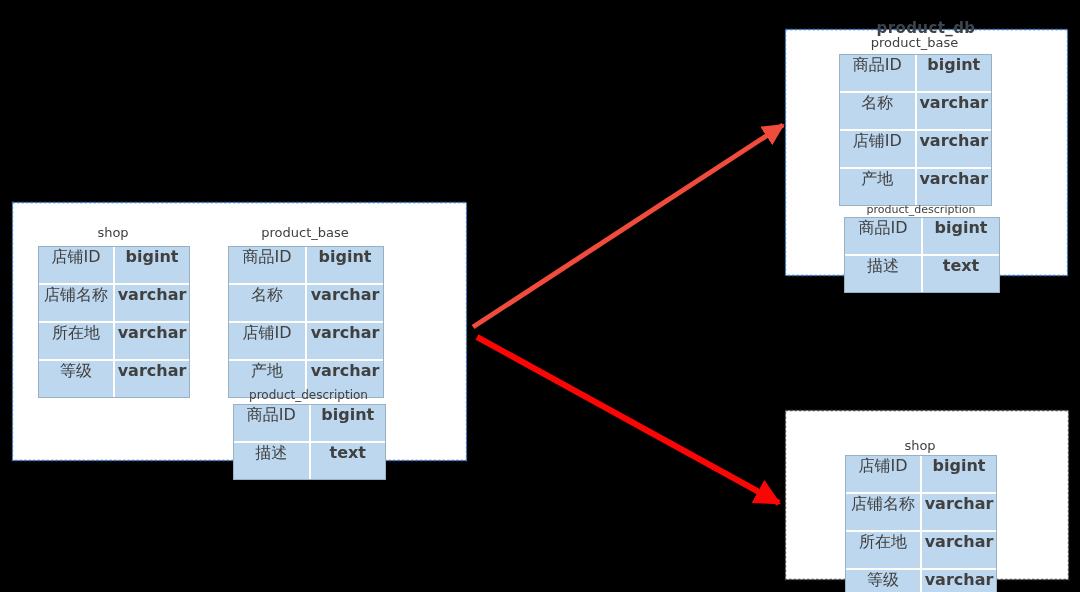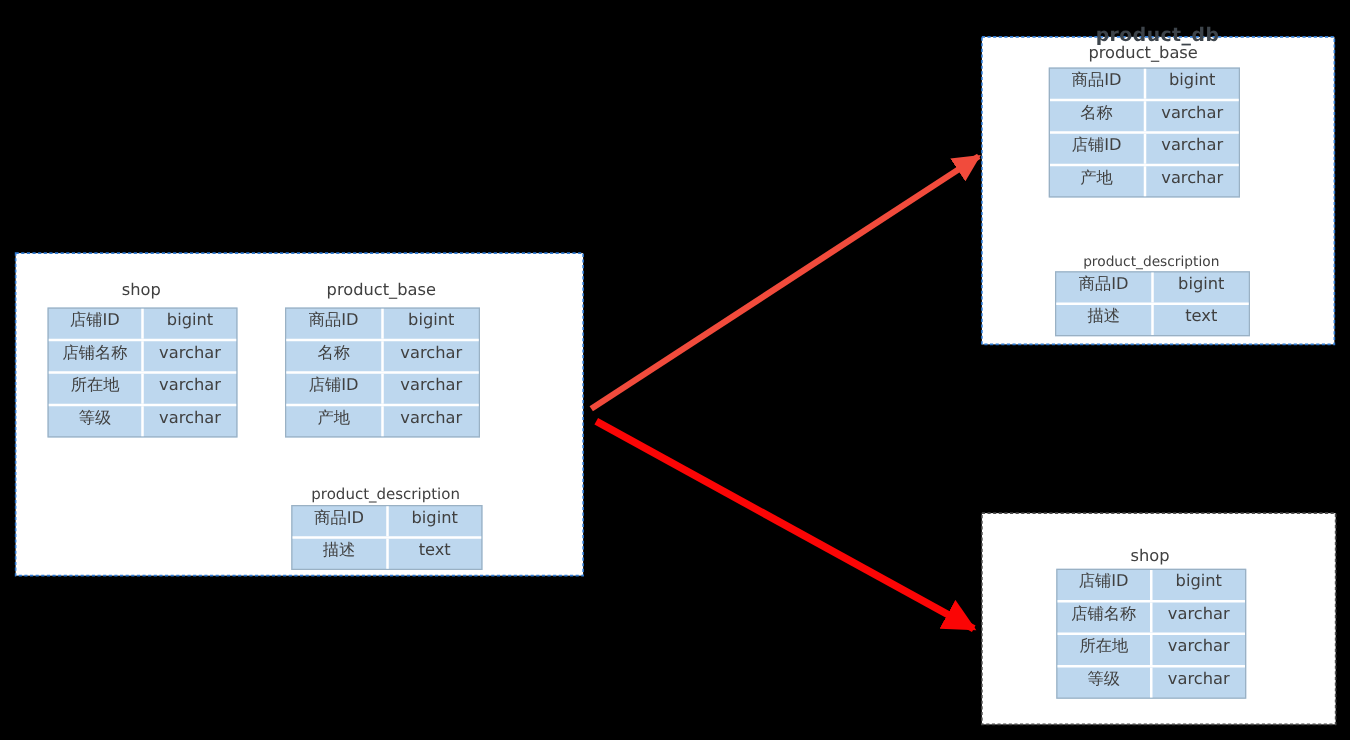--- a/index.html
+++ b/index.html
@@ -51,29 +51,29 @@
 
   .tbl {
     position: absolute;
     background: var(--cell-fill, #bdd7ee);
     border: 1px solid var(--table-outline, #9ab1c4);
   }
   .trow { display: flex; }
   .trow + .trow { border-top: 2px solid var(--cell-border, #ffffff); }
   .tcell {
     flex: 1;
-    height: 24px;
+    height: 36px;
     line-height: 20px;
     text-align: center;
-    font-size: 13px;
+    font-size: 16px;
     color: var(--table-text, #404040);
     overflow: hidden;
     white-space: nowrap;
   }
-  .tcell + .tcell { border-left: 2px solid var(--cell-border, #ffffff); }
+  .tcell + .tcell { border-left: 2px solid var(--cell-border, #ffffff); font-weight: bold; }
 </style>
 </head>
 <body>
 
 <div class="canvas">
 
   <svg class="overlay" viewBox="0 0 1080 592">
     <defs>
       <marker id="head0" markerWidth="5" markerHeight="4.4" refX="4" refY="2.2" orient="auto" markerUnits="strokeWidth">
         <path d="M0,0 L4.4,2.2 L0,4.4 Z" fill="#f14b3c"></path>

